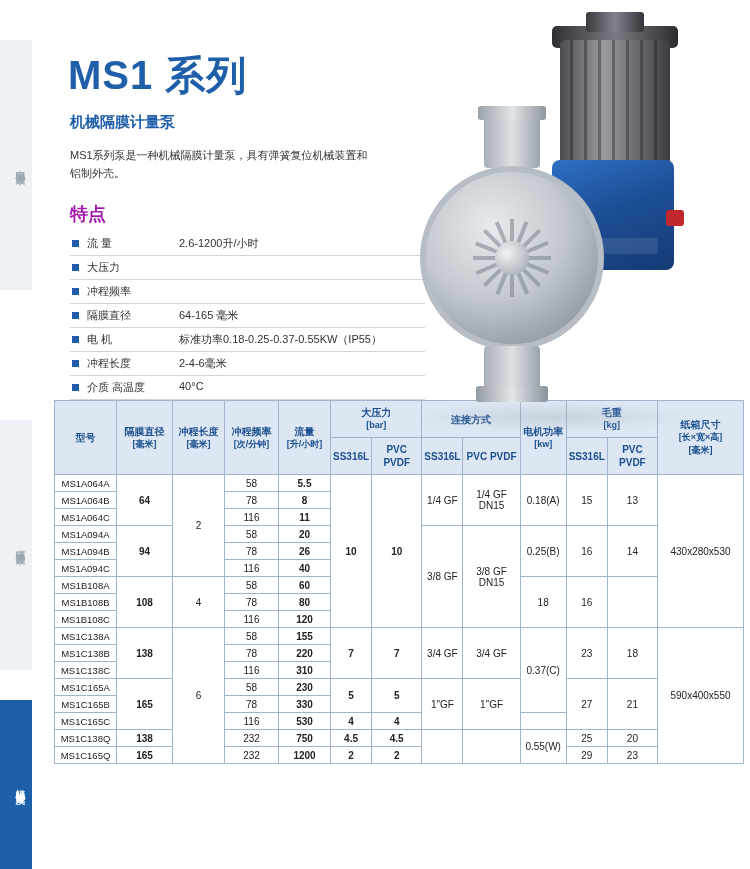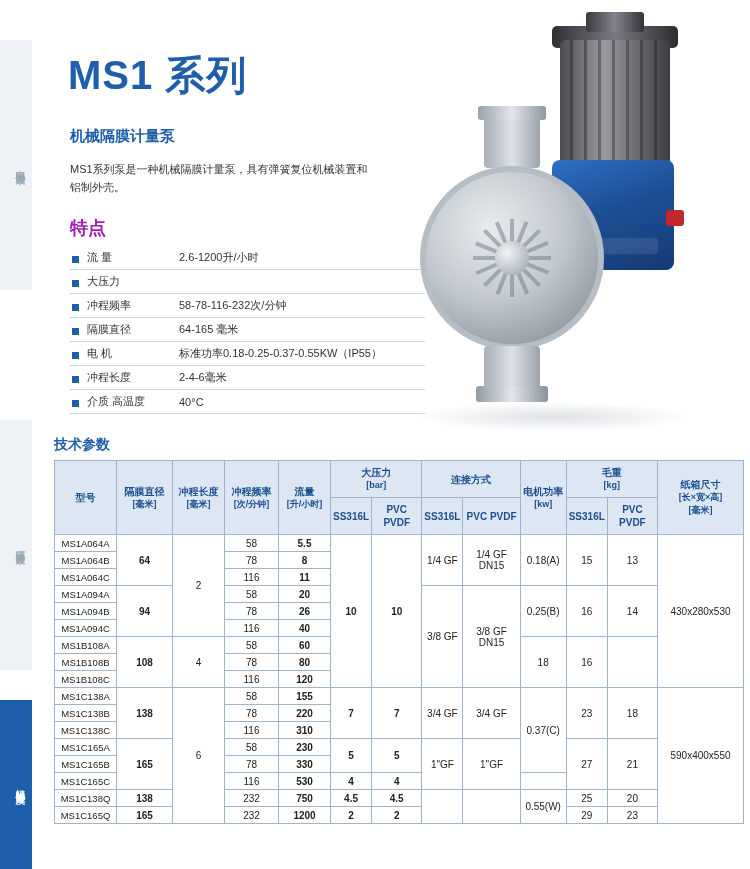--- a/index.html
+++ b/index.html
@@ -34,33 +34,33 @@
   .rail-tab .txt { display:block; }
 
   
   .content { position:absolute; left:32px; top:16px; width:718px; }
   .title {
     font-size:40px; font-weight:bold; color:#1f5fa9;
     margin:32px 0 0 36px; letter-spacing:1px;
   }
   .subtitle {
     font-size:15px; font-weight:bold; color:#1f5fa9;
-    margin:24px 0 0 38px;
+    margin:10px 0 0 38px;
   }
   .desc {
     width:300px; margin:14px 0 0 38px;
     font-size:11px; line-height:18px; color:#333;
   }
   .feat-head {
     font-size:18px; font-weight:bold; color:#a21caf;
     margin:20px 0 6px 38px;
   }
   .feat-list { margin:0 0 0 38px; width:355px; }
   .feat-row {
-    display:flex; align-items:center;
+    display:flex; align-items:flex-start;
     border-bottom:1px solid #cfd6de;
     padding:4px 0 4px 0;
     font-size:11px; color:#333;
   }
   .feat-row .bullet {
     width:7px; height:7px; background:#1f5fa9; margin:4px 8px 0 2px; flex:none;
   }
   .feat-row .k { width:92px; flex:none; }
   .feat-row .v { flex:1; }
 
@@ -186,21 +186,20 @@
       <span class="k">流    量</span>
       <span class="v">2.6-1200升/小时</span>
     </div>
     <div class="feat-row">
       <span class="bullet"></span>
       <span class="k">大压力</span>
     </div>
     <div class="feat-row">
       <span class="bullet"></span>
       <span class="k">冲程频率</span>
-      <span class="v">58-78-116-232次/分钟</span>
     </div>
     <div class="feat-row">
       <span class="bullet"></span>
       <span class="k">隔膜直径</span>
       <span class="v">64-165 毫米</span>
     </div>
     <div class="feat-row">
       <span class="bullet"></span>
       <span class="k">电    机</span>
       <span class="v">标准功率0.18-0.25-0.37-0.55KW（IP55）</span>
@@ -241,21 +240,20 @@
       <div class="vane" style="transform:rotate(90deg)"></div>
       <div class="vane" style="transform:rotate(112deg)"></div>
       <div class="vane" style="transform:rotate(135deg)"></div>
       <div class="vane" style="transform:rotate(157deg)"></div>
       <div class="pump-hub"></div>
     </div>
     <div class="bot-port"></div>
     <div class="reflection"></div>
   </div>
 
-  <div class="tp-head">技术参数</div>
 
   <table class="spec">
     <thead>
       <tr>
         <th rowspan="2" class="tall" style="width:62px">型号</th>
         <th rowspan="2" class="tall" style="width:56px">
           <span>隔膜直径</span>
           <span class="u">[毫米]</span>
         </th>
         <th rowspan="2" class="tall" style="width:52px">

